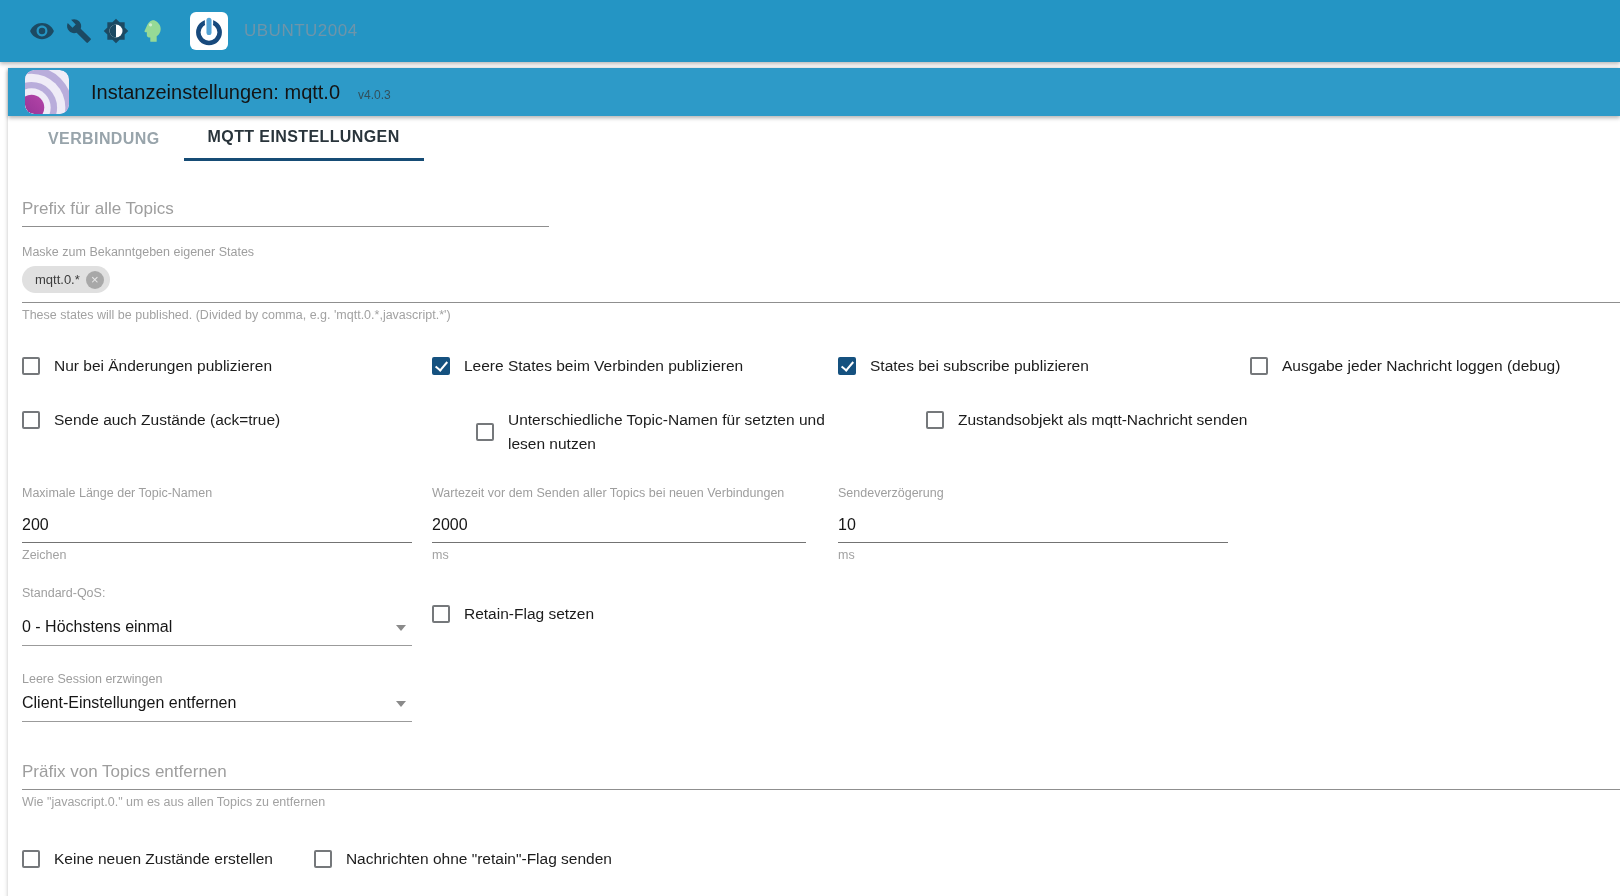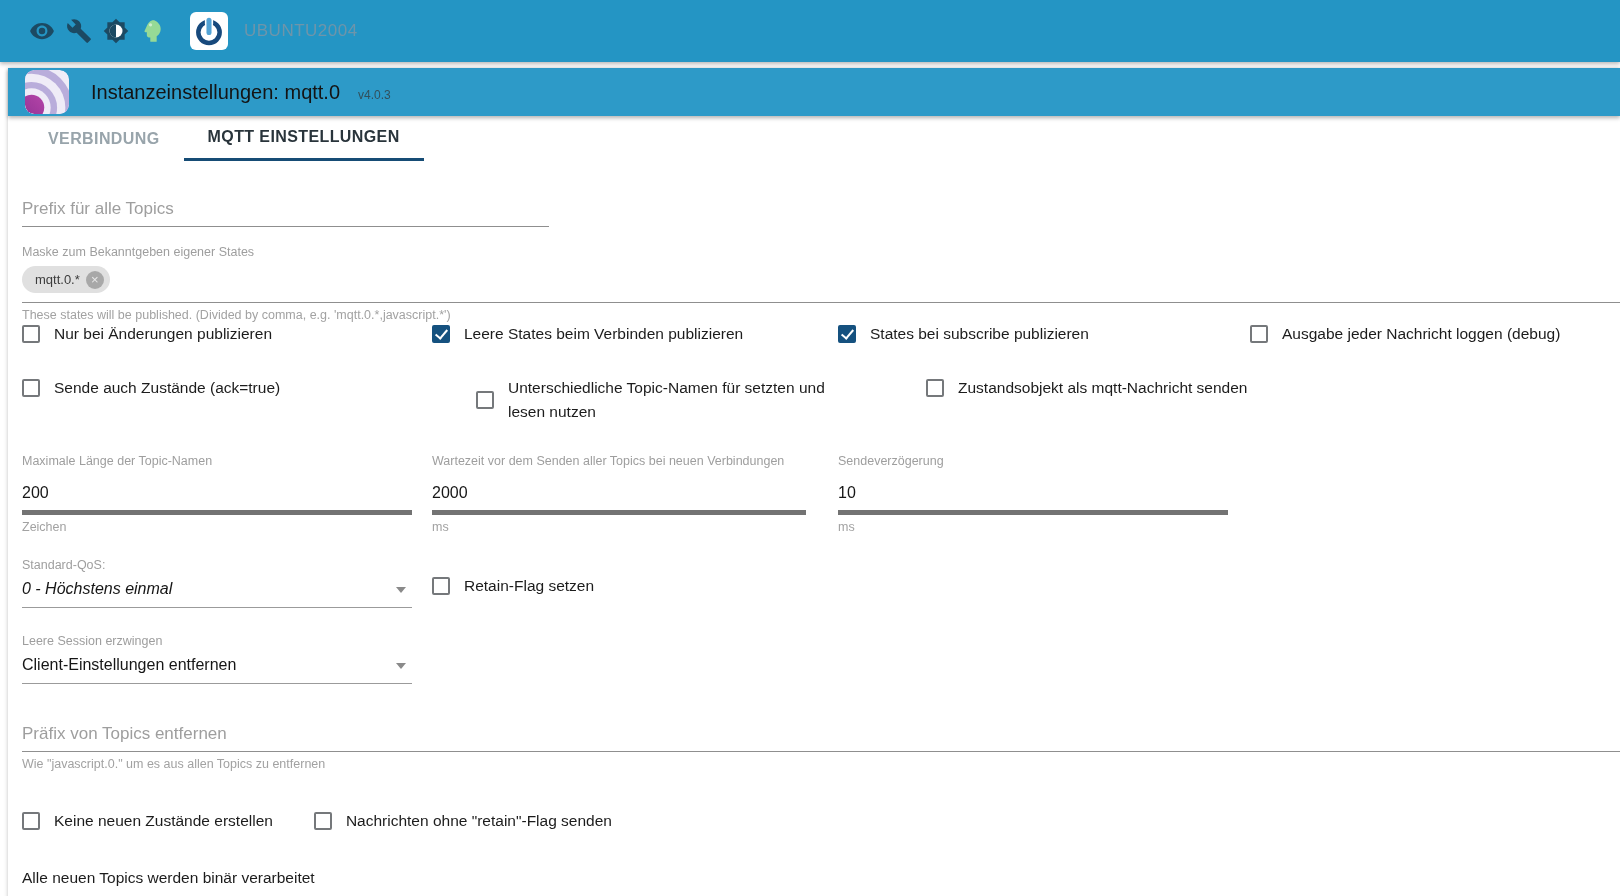--- a/index.html
+++ b/index.html
@@ -52,27 +52,27 @@
   .grid4 { display:grid; grid-template-columns:410px 406px 412px 1fr; align-items:start; }
   .cbwrap { display:flex; align-items:center; gap:14px; cursor:pointer; }
   .cb { flex:0 0 auto; width:18px; height:18px; border:2px solid #75787b; border-radius:2px;
     background:#fff; position:relative; }
   .cb.checked { background:var(--accent,#15517f); border-color:var(--accent,#15517f); }
   .cb.checked::after { content:""; position:absolute; left:4px; top:0px; width:5px; height:10px;
     border:solid #fff; border-width:0 2.4px 2.4px 0; transform:rotate(40deg); }
   .cb-label { font-size:15.5px; color:#1c1c1c; line-height:1.55; }
   .narrow { max-width:345px; }
 
-  .row1 { }
+  .row1 { margin-top:32px; }
   .row2 { margin-top:30px;gap:44px; }
 
   .fields-row { margin-top:30px; }
   .field { }
   .field .sm-label { min-height:28px; line-height:1.15; padding-right:30px; }
-  .field input { display:block; border:none; border-bottom:5px solid #737373; outline:none;
+  .field input { display:block; border:none; border-bottom:1px solid #737373; outline:none;
     font-family:inherit; font-size:16px; color:#161616; padding:2px 0 8px 0; }
   .w390 { width:390px; } .w374 { width:374px; }
 
   .sel-block { margin-top:26px; }
   .sel { position:relative; width:390px; border-bottom:1px solid #9b9b9b; padding:6px 0 9px 0;
     font-size:16px; color:#161616; cursor:pointer; }
   .sel .arrow { position:absolute; right:6px; top:13px; width:0; height:0;
     border-left:5px solid transparent; border-right:5px solid transparent; border-top:6px solid #8a8a8a; }
   .qos-grid { display:grid; grid-template-columns:410px 1fr; margin-top:24px; }
   .retain-cell { padding-top:16px; }
@@ -218,21 +218,21 @@
         <div class="sm-label">Sendeverzögerung</div>
         <input class="w390" type="text" value="10" style="">
         <div class="helper">ms</div>
       </div>
       <span></span>
     </div>
 
     <div class="qos-grid">
       <div>
         <div class="sm-label">Standard-QoS:</div>
-        <div class="sel" style="margin-top:2px;font-style:italic;">
+        <div class="sel" style="margin-top:12px;">
           <span>0 - Höchstens einmal</span>
           <span class="arrow"></span>
         </div>
       </div>
       <div class="retain-cell">
         <label class="cbwrap">
           <span class="cb"></span>
           <span class="cb-label">Retain-Flag setzen</span>
         </label>
       </div>

